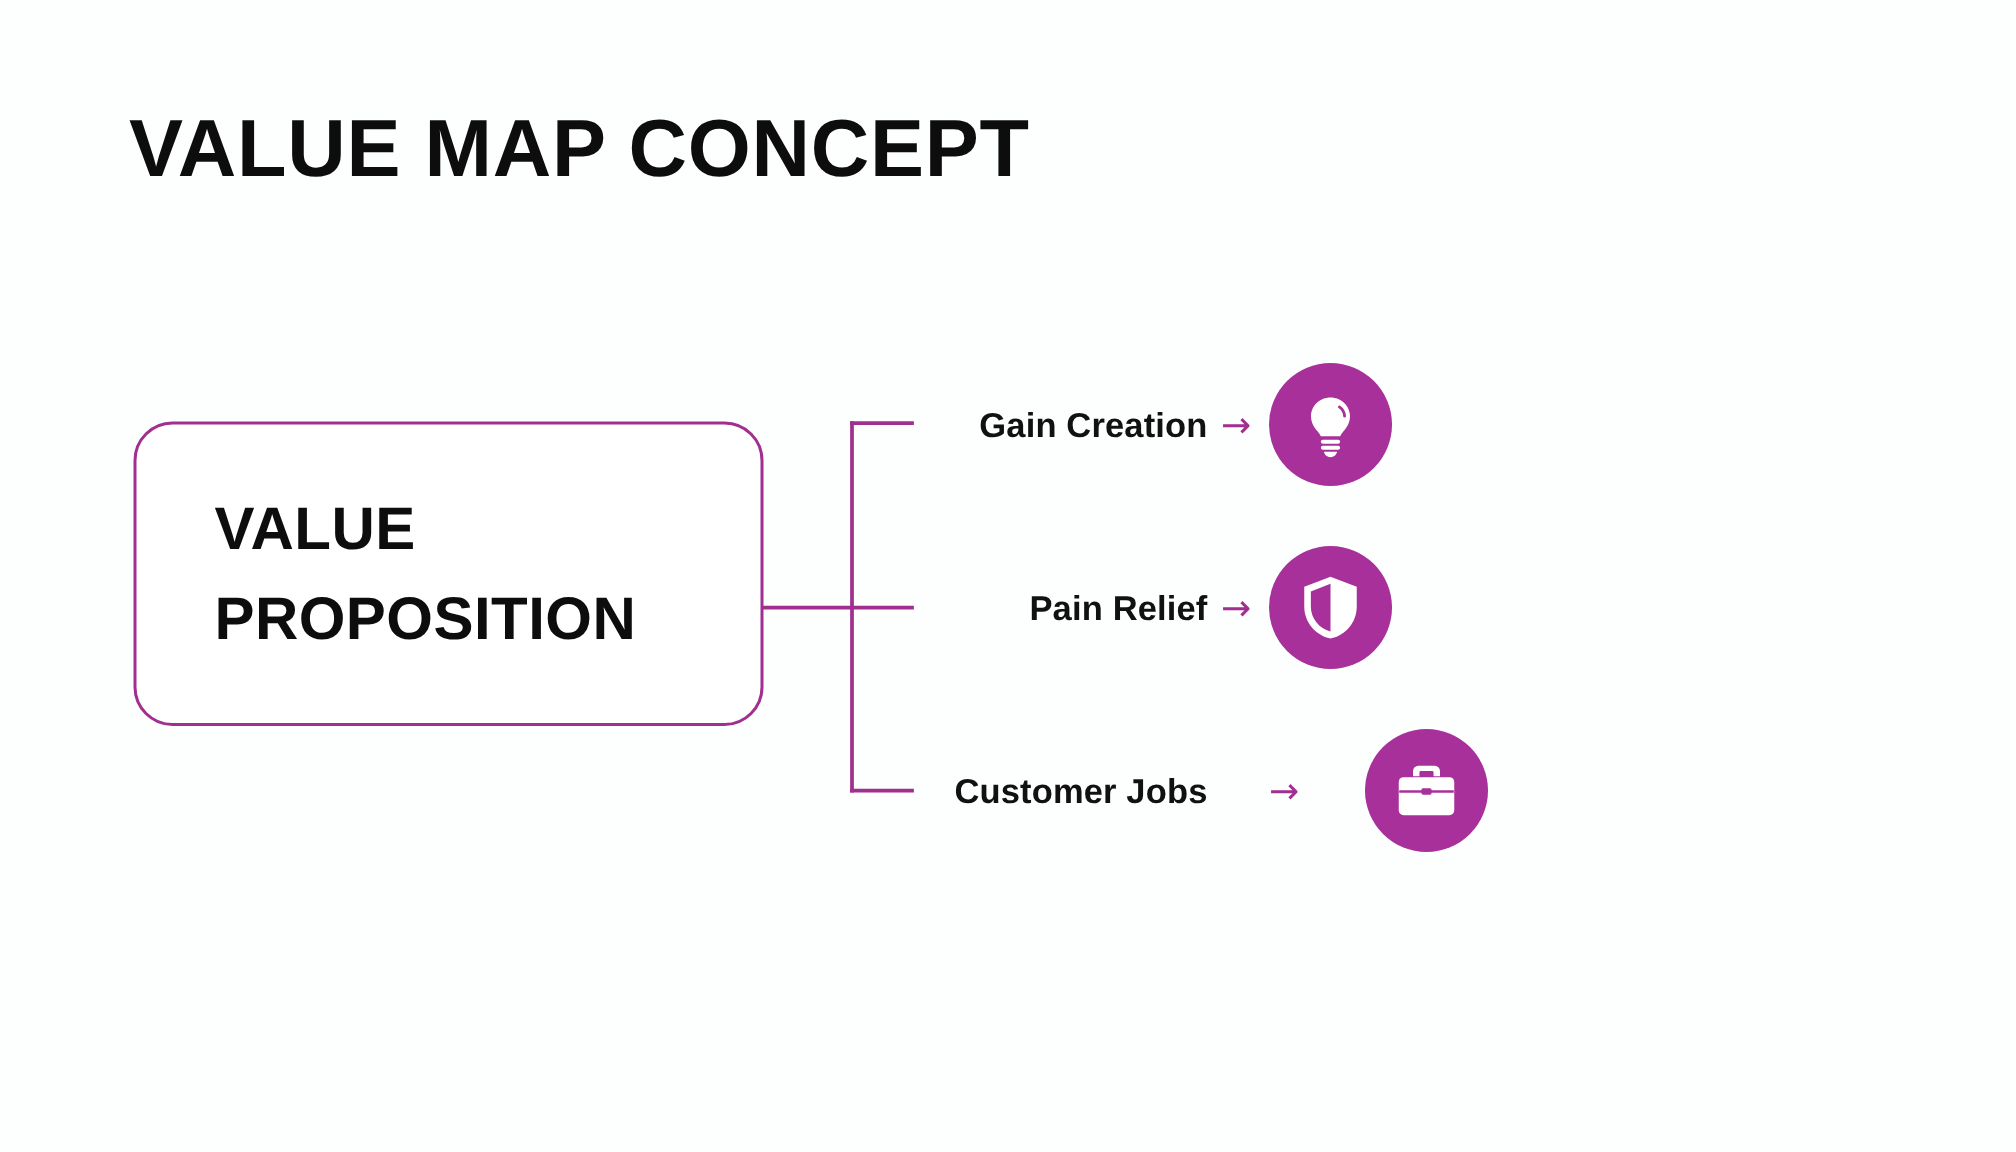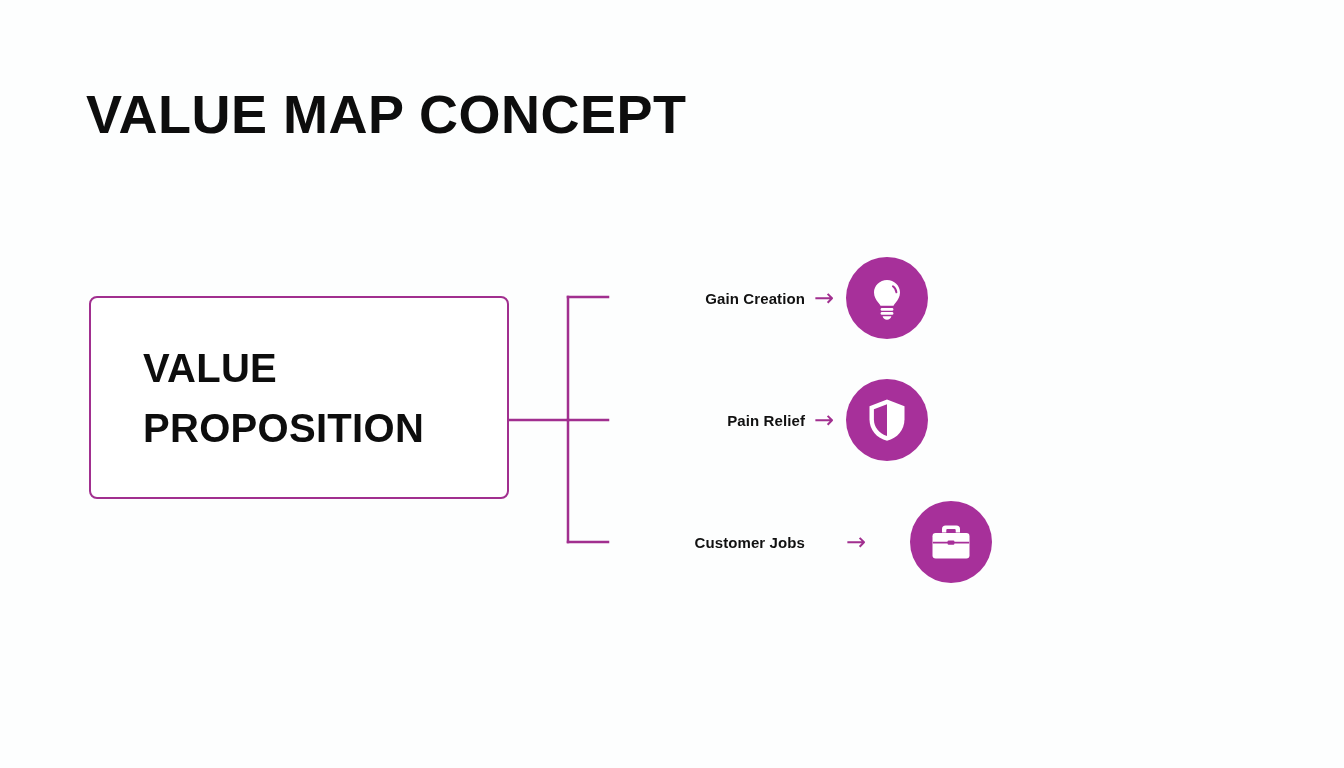--- a/index.html
+++ b/index.html
@@ -11,21 +11,21 @@
     height: 768px;
     background: #fdfefe;
     font-family: "Liberation Sans", sans-serif;
     overflow: hidden;
     position: relative;
   }
 
   #canvas {
     position: absolute;
     left: 0;
-    top: 15px;
+    top: 0;
     width: 1344px;
     height: 668px;
   }
 
   
   .page-title {
     position: absolute;
     left: 86px;
     top: 72px;
     font-size: 54px;
@@ -39,21 +39,21 @@
 
   
   .vp-box {
     position: absolute;
     left: 89px;
     top: 281px;
     width: 420px;
     height: 203px;
     box-sizing: border-box;
     border: 2.5px solid #a12f8f;
-    border-radius: 8px;
+    border-radius: 26px;
     background: #ffffff;
     display: flex;
     flex-direction: column;
     align-items: flex-start;
     justify-content: center;
     padding-left: 52px;
   }
   .vp-line {
     font-size: 40px;
     font-weight: 700;
@@ -81,21 +81,21 @@
     display: flex;
     align-items: center;
   }
   .row-1 { top: 237px; }
   .row-2 { top: 359px; }
   .row-3 { top: 481px; gap: 32px; }
 
   .row-label {
     width: 245px;
     text-align: right;
-    font-size: 15px;
+    font-size: 23px;
     font-weight: 700;
     color: #111111;
     white-space: nowrap;
     letter-spacing: 0.1px;
   }
 
   .row-arrow {
     width: 38px;
     display: flex;
     align-items: center;

